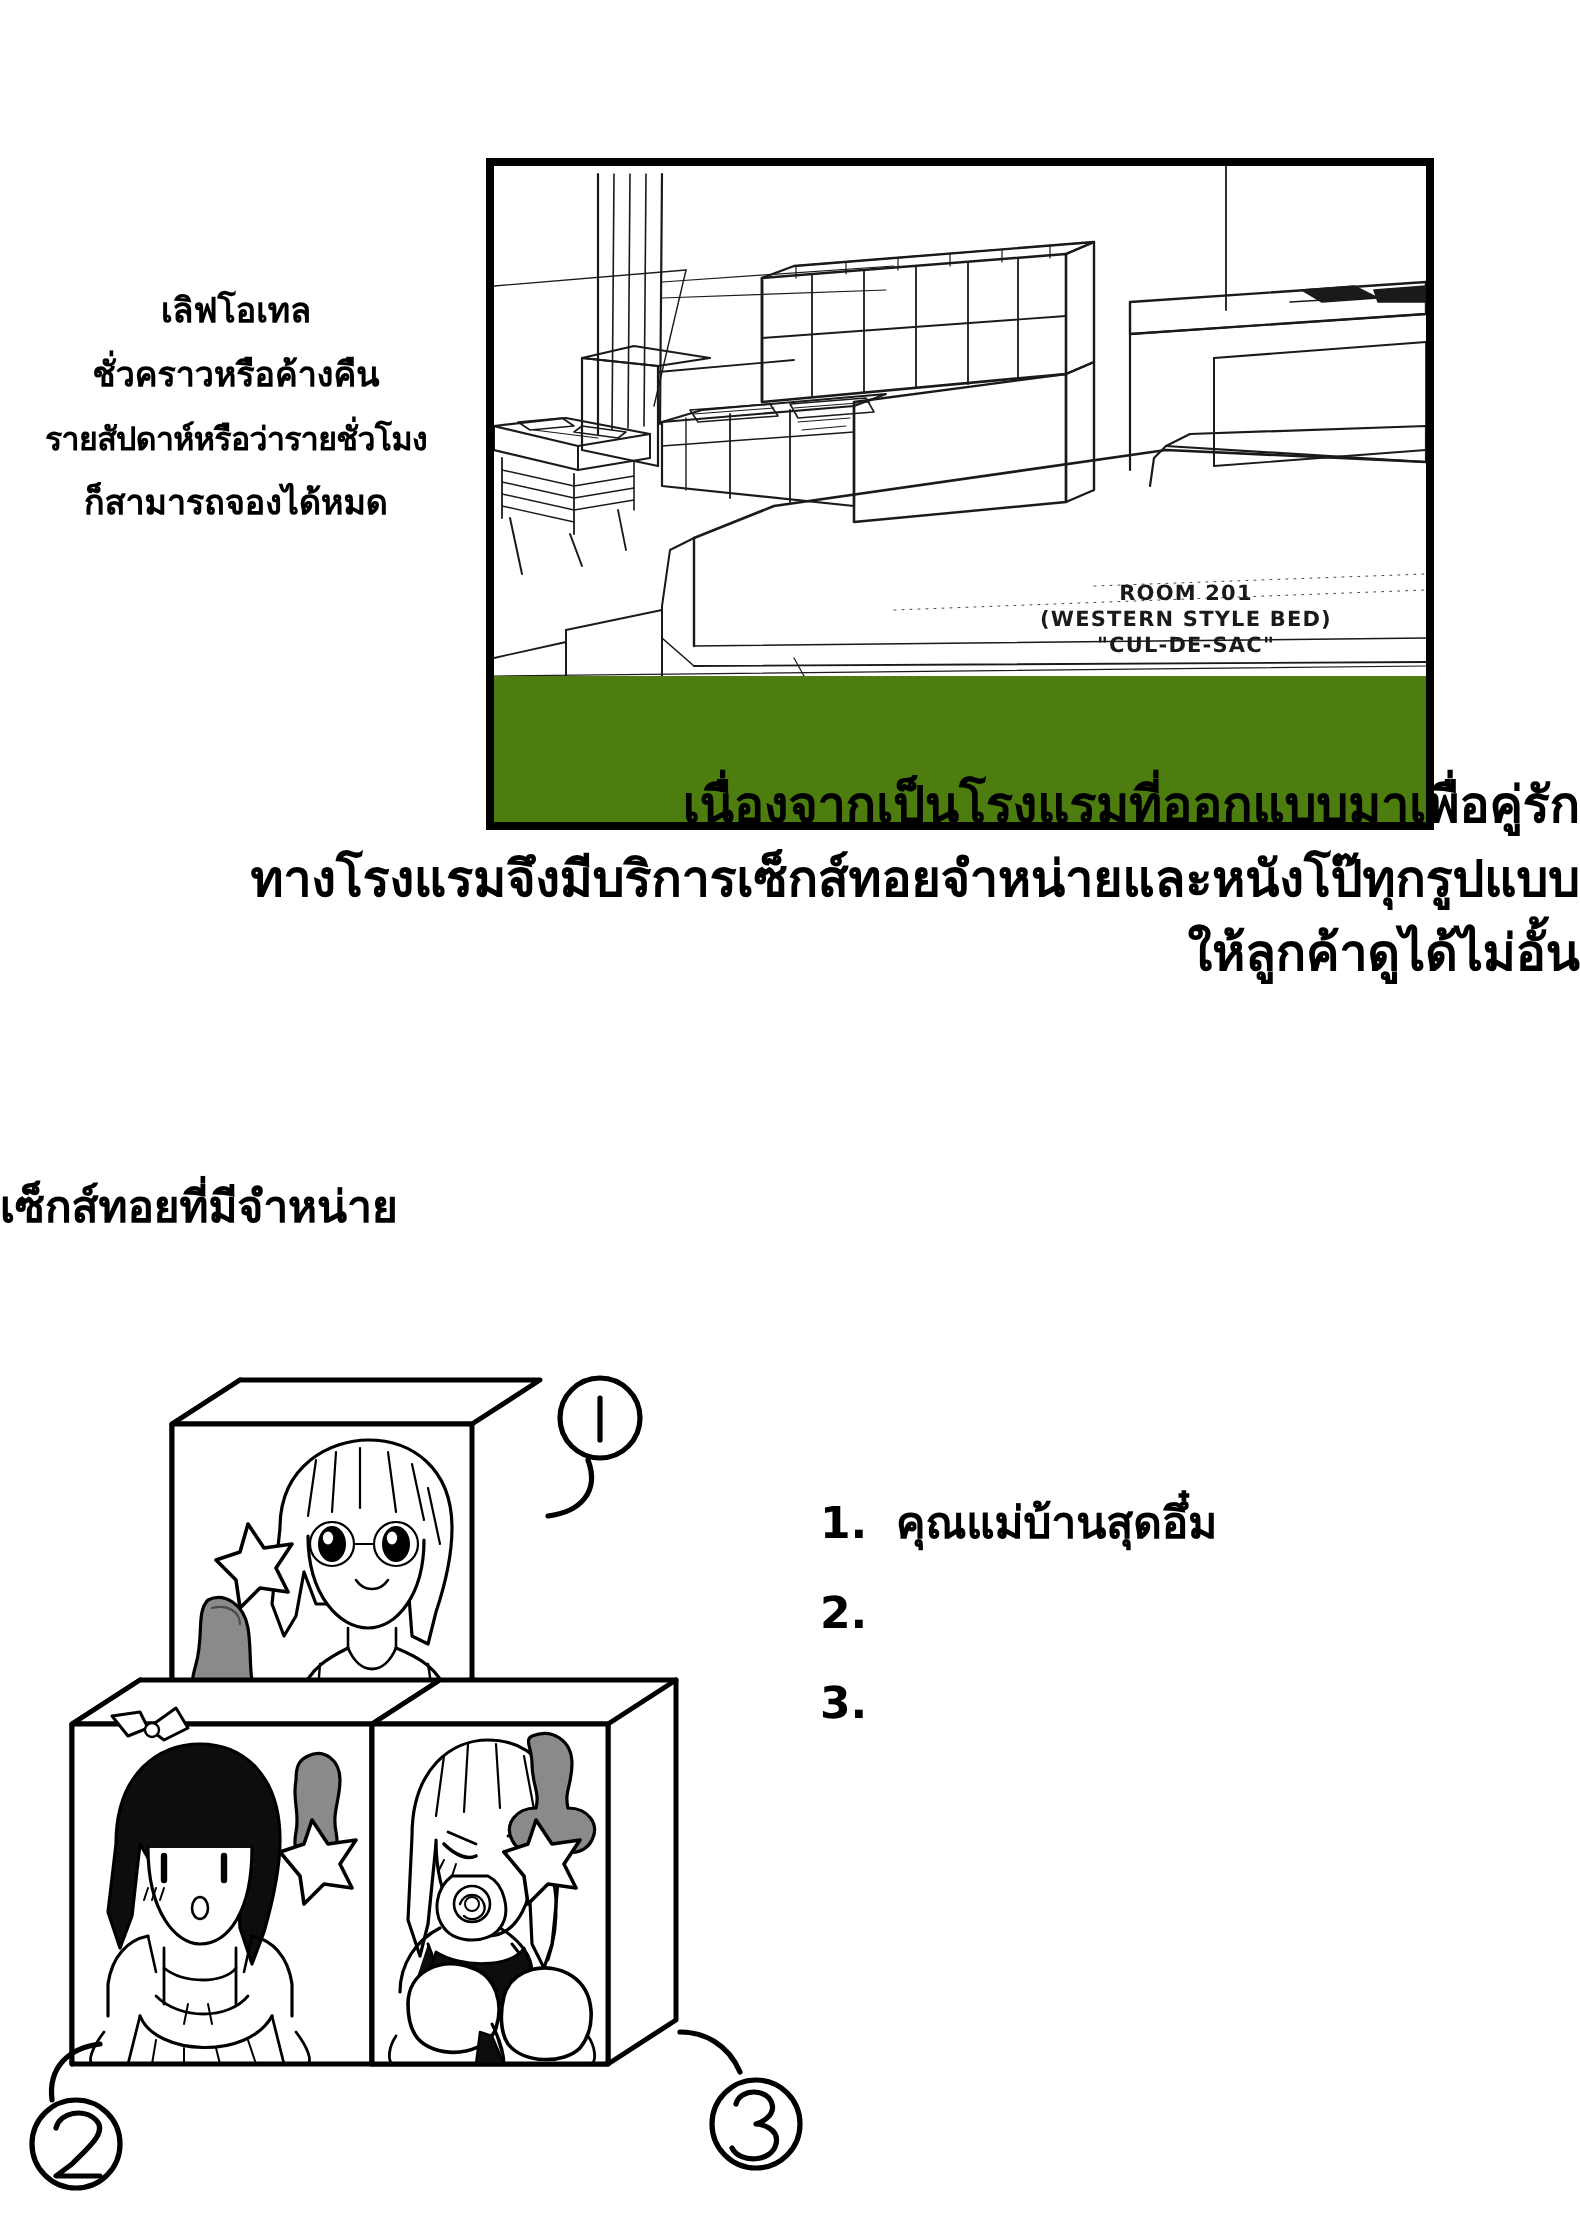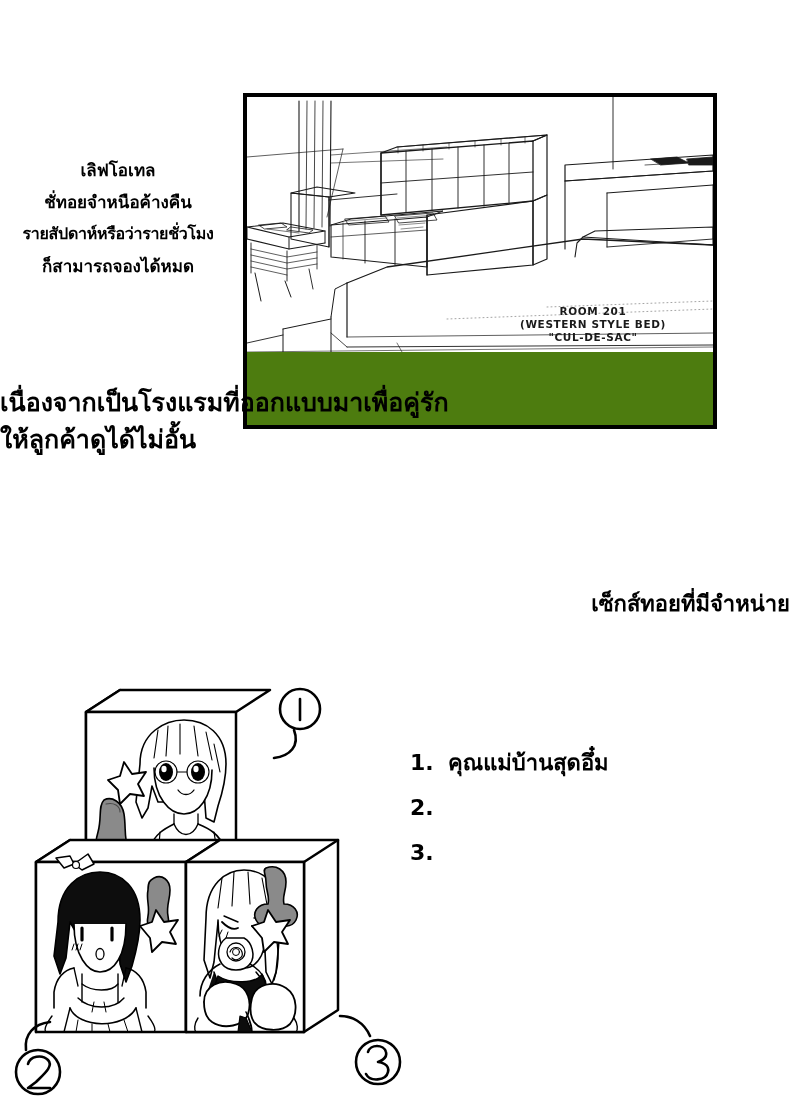--- a/index.html
+++ b/index.html
@@ -12,21 +12,21 @@
     height: 1116px;
     position: relative;
     overflow: hidden;
     font-family: "DejaVu Sans", "Liberation Sans", sans-serif;
     color: #000000;
   }
 
   
   #top-section {
     position: absolute;
-    left: 0; top: 14px;
+    left: 0; top: 0;
     width: 790px;
     height: 360px;
   }
 
   #intro-caption {
     position: absolute;
     left: 0;
     top: 140px;
     width: 236px;
     text-align: center;
@@ -72,34 +72,34 @@
     white-space: nowrap;
   }
   #room-caption span { display: block; }
 
   
   #body-paragraph {
     position: absolute;
     left: 0;
     top: 384px;
     width: 790px;
-    text-align: left;
+    text-align: right;
     font-size: 25px;
     font-weight: bold;
     line-height: 37px;
     color: #000;
   }
   #body-paragraph .p-line { display: block; white-space: nowrap; }
 
   #section-heading {
     position: absolute;
     left: 0;
     top: 586px;
     width: 790px;
-    text-align: right;
+    text-align: left;
     font-size: 22px;
     font-weight: bold;
     color: #000;
     white-space: nowrap;
   }
 
   
   #boxes-figure {
     position: absolute;
     left: 8px;
@@ -139,21 +139,21 @@
   .list-text .tl { display: block; white-space: nowrap; }
   .list-text .tl.cont { padding-left: 12px; }
 </style>
 </head>
 <body>
 
 <div id="top-section">
 
   <div id="intro-caption">
     <span class="cap-line">เลิฟโอเทล</span>
-    <span class="cap-line">ชั่ทอยจำหนือค้างคืน</span>
+    <span class="cap-line">ชั่วคราวหรือค้างคืน</span>
     <span class="cap-line wide">รายสัปดาห์หรือว่ารายชั่วโมง</span>
     <span class="cap-line">ก็สามารถจองได้หมด</span>
   </div>
 
   <div id="room-panel">
 
     <svg id="room-art" viewBox="0 0 466 255" preserveAspectRatio="none">
       <rect x="0" y="0" width="466" height="255" fill="#ffffff"></rect>
       <g fill="none" stroke="#1a1a1a" stroke-width="1" stroke-linejoin="round" stroke-linecap="round">
 
@@ -267,20 +267,21 @@
     <div id="room-caption">
       <span>ROOM 201</span>
       <span>(WESTERN STYLE BED)</span>
       <span>"CUL-DE-SAC"</span>
     </div>
   </div>
 </div>
 
 <div id="body-paragraph">
   <span class="p-line">เนื่องจากเป็นโรงแรมที่ออกแบบมาเพื่อคู่รัก</span>
+  <span class="p-line">ทางโรงแรมจึงมีบริการเซ็กส์ทอยจำหน่ายและหนังโป๊ทุกรูปแบบ</span>
   <span class="p-line">ให้ลูกค้าดูได้ไม่อั้น</span>
 </div>
 
 <div id="section-heading">เซ็กส์ทอยที่มีจำหน่าย</div>
 
 <div id="boxes-figure">
   <svg id="boxes-art" viewBox="0 0 400 440" preserveAspectRatio="none">
     <rect x="0" y="0" width="400" height="440" fill="#ffffff"></rect>
 
     <g stroke="#000000" fill="none" stroke-linejoin="round" stroke-linecap="round">

